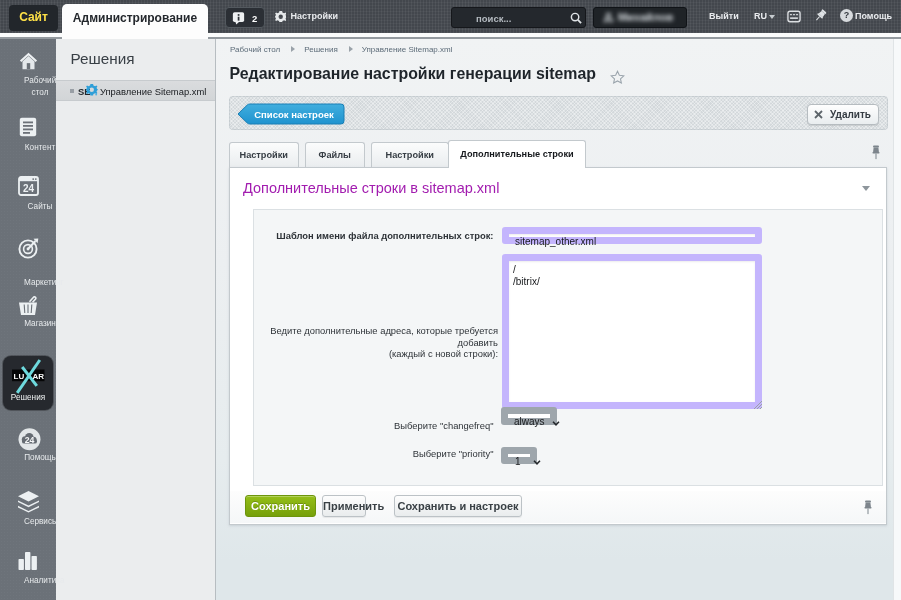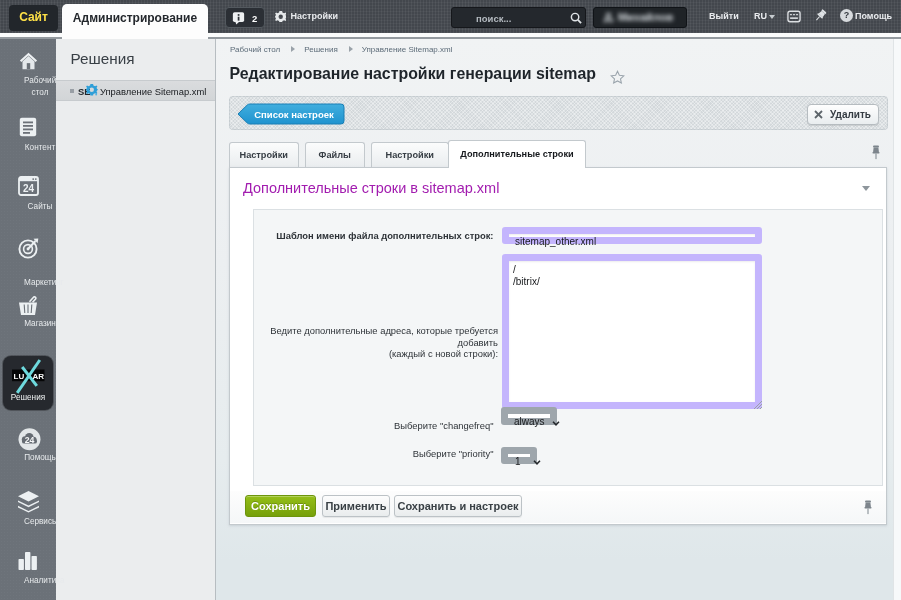--- a/index.html
+++ b/index.html
@@ -320,21 +320,21 @@
     <div class="finput sel" style="left:271px;top:278.5px;width:36.5px;height:17.5px;line-height:16px;padding-left:7.5px;">1
       <svg style="position:absolute;left:25px;top:6.5px;" width="8" height="5" viewBox="0 0 8 5">
           <path d="M1 0.7 L4 3.8 L7 0.7" fill="none" stroke="#23272b" stroke-width="1.5"></path>
         </svg>
     </div>
   </div>
 
   <div class="abs" id="footsep"></div>
   <div class="abs" id="footbg"></div>
   <div class="fbtn green" style="left:29px;top:456px;width:71px;line-height:21px;">Сохранить</div>
-  <div class="fbtn white" style="left:106px;top:456px;width:68px;line-height:21px;">Применить</div>
+  <div class="fbtn white" style="left:106px;top:456px;width:44px;line-height:21px;">Применить</div>
   <div class="fbtn white" style="left:178px;top:456px;width:128px;line-height:21px;">Сохранить и настроек</div>
   <svg class="abs" style="left:647px;top:461px;z-index:7;" width="10" height="15" viewBox="0 0 10 15">
     <g fill="#7d858c">
       <rect x="2" y="0.5" width="6" height="2" rx="1"></rect>
       <path d="M2.6 2.5 L7.4 2.5 L7.9 7 L2.1 7 Z"></path>
       <rect x="1.4" y="7" width="7.2" height="1.6" rx="0.8"></rect>
       <rect x="4.5" y="8.6" width="1" height="5.5"></rect>
     </g>
   </svg>
 </div>

